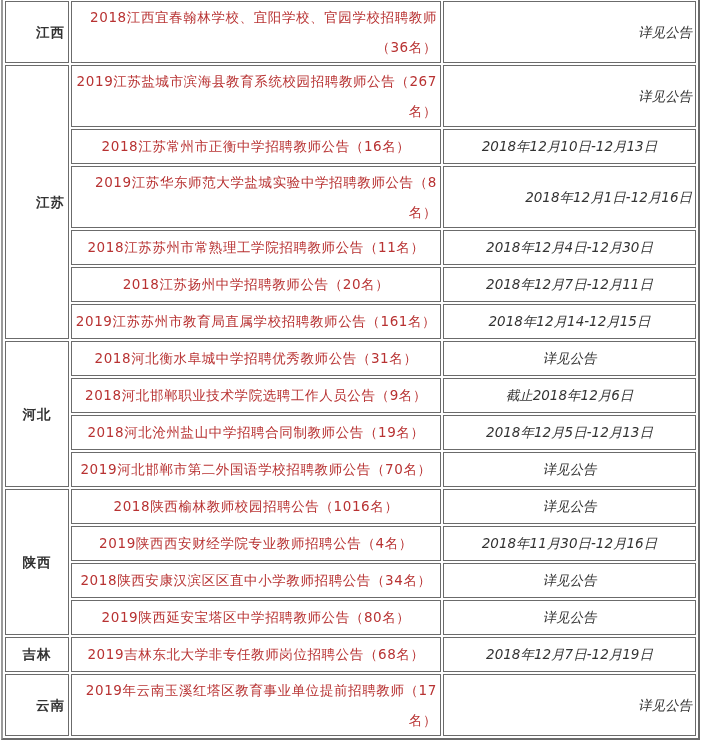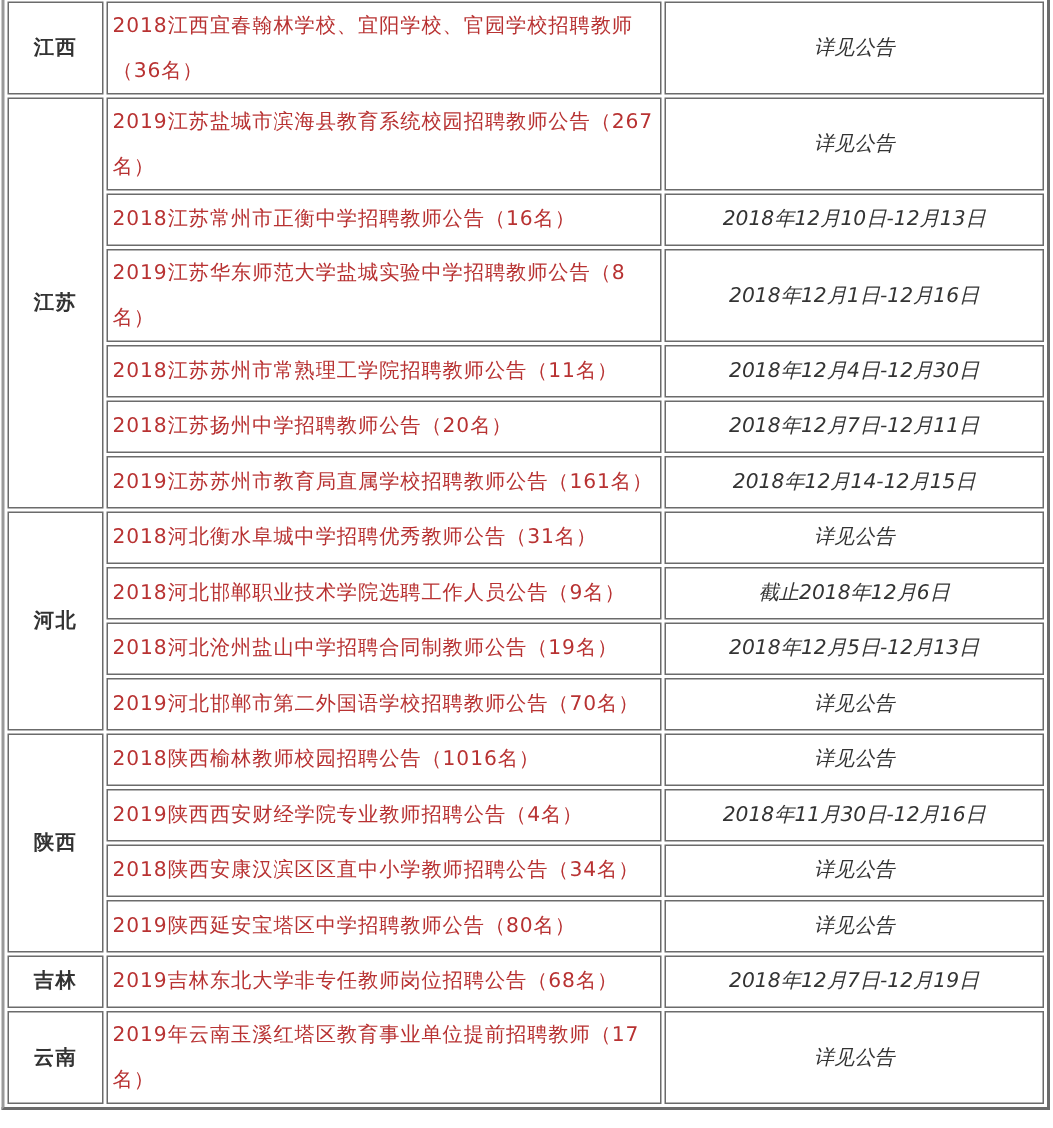--- a/index.html
+++ b/index.html
@@ -55,22 +55,22 @@
     }
     td.title a {
       color: #b83232;
       text-decoration: none;
     }
     td.date {
       text-align: center;
       color: #333333;
       font-style: italic;
     }
-    tr.single td { height: 33px; line-height: 33px; }
-    tr.double td { height: 60px; }
+    tr.single td { height: 33px; line-height: 33px; text-align: center; }
+    tr.double td { height: 60px; text-align: right; }
     tr.double td.title { line-height: 30px; }
   </style>
 </head>
 <body>
 
 <div class="wrap">
   <table class="jobs">
     <colgroup>
       <col class="c-prov">
       <col class="c-title">

